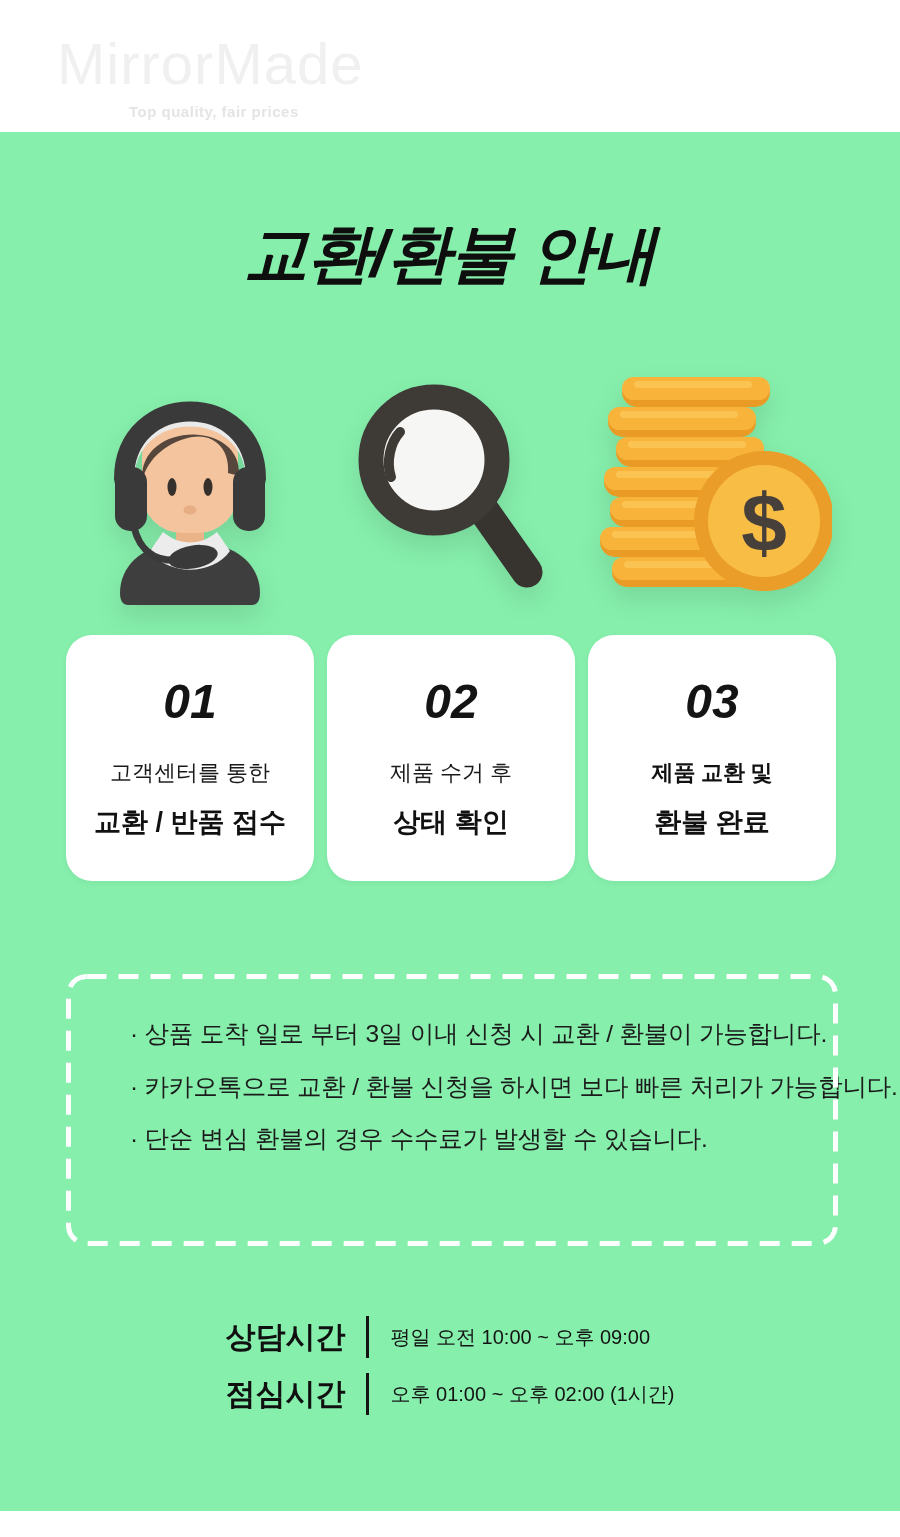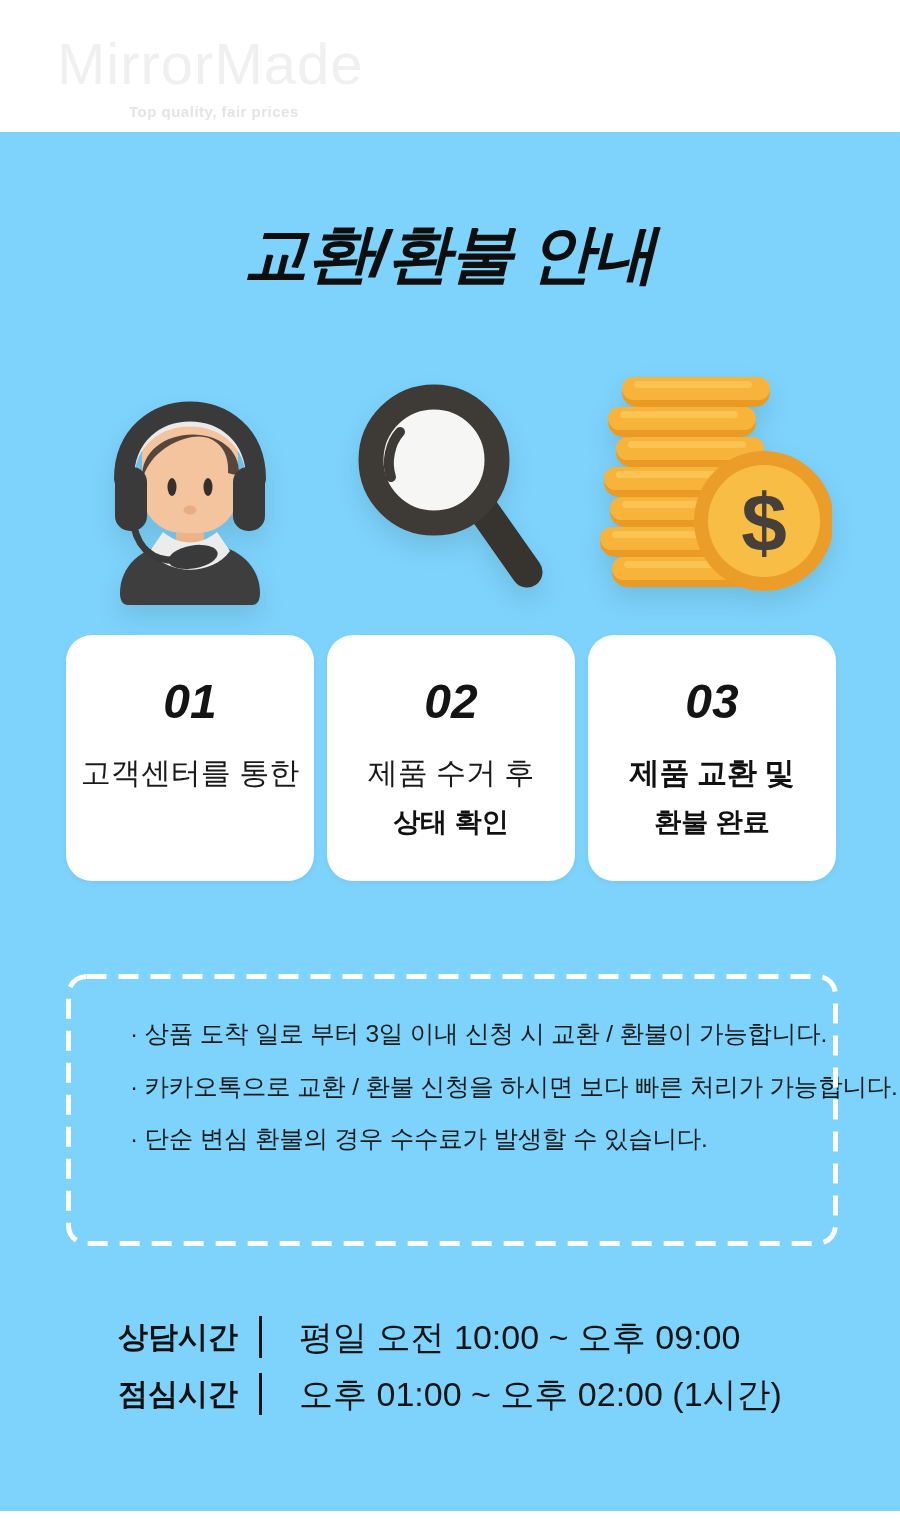--- a/index.html
+++ b/index.html
@@ -11,59 +11,59 @@
   .header{position:absolute;top:0;left:0;width:900px;height:100px;background:#ffffff;text-align:right;}
   .brand-logo{
     position:absolute;left:57px;top:30px;font-size:58px;font-weight:300;
     letter-spacing:1px;color:#f0f0f0;
   }
   .brand-tagline{
     position:absolute;left:129px;top:103px;font-size:15px;font-weight:700;
     letter-spacing:.5px;color:#e4e4e4;
   }
   
-  .gray{position:absolute;top:132px;left:0;width:900px;height:1379px;background:#7dd3fc;}
+  .gray{position:absolute;top:132px;left:0;width:900px;height:1379px;background:#86efac;}
   .page-title{
     padding-top:84px;text-align:center;font-size:64px;line-height:77px;
     font-weight:800;font-style:italic;letter-spacing:-1px;color:#0e0e0e;
   }
   
   .row-icons{margin:70px 64px 0 66px;display:flex;gap:13px;}
   .icon-cell{flex:1;display:flex;justify-content:center;align-items:flex-end;height:242px;}
   .icon-cell svg{filter:drop-shadow(0 12px 12px rgba(0,0,0,0.10));}
   
   .row-cards{margin:18px 64px 0 66px;display:flex;gap:13px;}
   .card{
     flex:1;height:246px;background:#ffffff;border-radius:26px;text-align:center;
     box-shadow:0 2px 6px rgba(0,0,0,0.05);
     margin-top:12px;
   }
   .card-number{margin-top:40px;font-size:48px;line-height:54px;font-weight:800;font-style:italic;color:#141414;}
-  .card-line1{margin-top:28px;font-size:30px;line-height:32px;color:#1a1a1a;}
+  .card-line1{margin-top:28px;font-size:22px;line-height:32px;color:#1a1a1a;}
   .card-line2{margin-top:16px;font-size:27px;line-height:34px;font-weight:700;color:#111;}
   .card.bold-first .card-line1{font-weight:700;color:#111;font-family:Liberation Serif, serif;}
   
   .notes{
     position:relative;margin:93px 62px 0 66px;width:772px;height:272px;box-sizing:border-box;
     padding:34px 30px 0 64px;
   }
   .notes .dashed{position:absolute;left:0;top:0;width:772px;height:272px;}
   .note-line{font-size:24.5px;line-height:52.5px;color:#1b1b1b;letter-spacing:-.2px;white-space:nowrap;}
   
   .schedule{
     display:grid;grid-template-columns:auto auto;width:max-content;
     margin:70px auto 0;row-gap:15px;
   }
   .sched-label{
     font-size:30px;line-height:42px;font-weight:600;color:#101010;text-align:right;
     padding-right:21px;border-right:3.5px solid #141414;
   }
   .sched-value{
-    font-size:34px;line-height:42px;font-weight:500;color:#141414;
-    padding-left:37px;white-space:nowrap;
+    font-size:20px;line-height:42px;font-weight:500;color:#141414;
+    padding-left:21px;white-space:nowrap;
   }
 </style>
 </head>
 <body>
 
 <div class="page">
 
   <div class="header">
     <div class="brand-logo">MirrorMade</div>
     <div class="brand-tagline">Top quality, fair prices</div>
@@ -134,20 +134,21 @@
           <circle cx="172" cy="148" r="56" fill="#f8bd45"></circle>
           <text x="172" y="178" text-anchor="middle" font-size="82" font-weight="700" font-family="Liberation Sans, DejaVu Sans, sans-serif" fill="#47403a">$</text>
         </svg>
       </div>
     </div>
 
     <div class="row-cards">
       <div class="card">
         <div class="card-number">01</div>
         <div class="card-line1">고객센터를 통한</div>
+        <div class="card-line2">교환 / 반품 접수</div>
       </div>
       <div class="card">
         <div class="card-number">02</div>
         <div class="card-line1">제품 수거 후</div>
         <div class="card-line2">상태 확인</div>
       </div>
       <div class="card bold-first">
         <div class="card-number">03</div>
         <div class="card-line1">제품 교환 및</div>
         <div class="card-line2">환불 완료</div>

